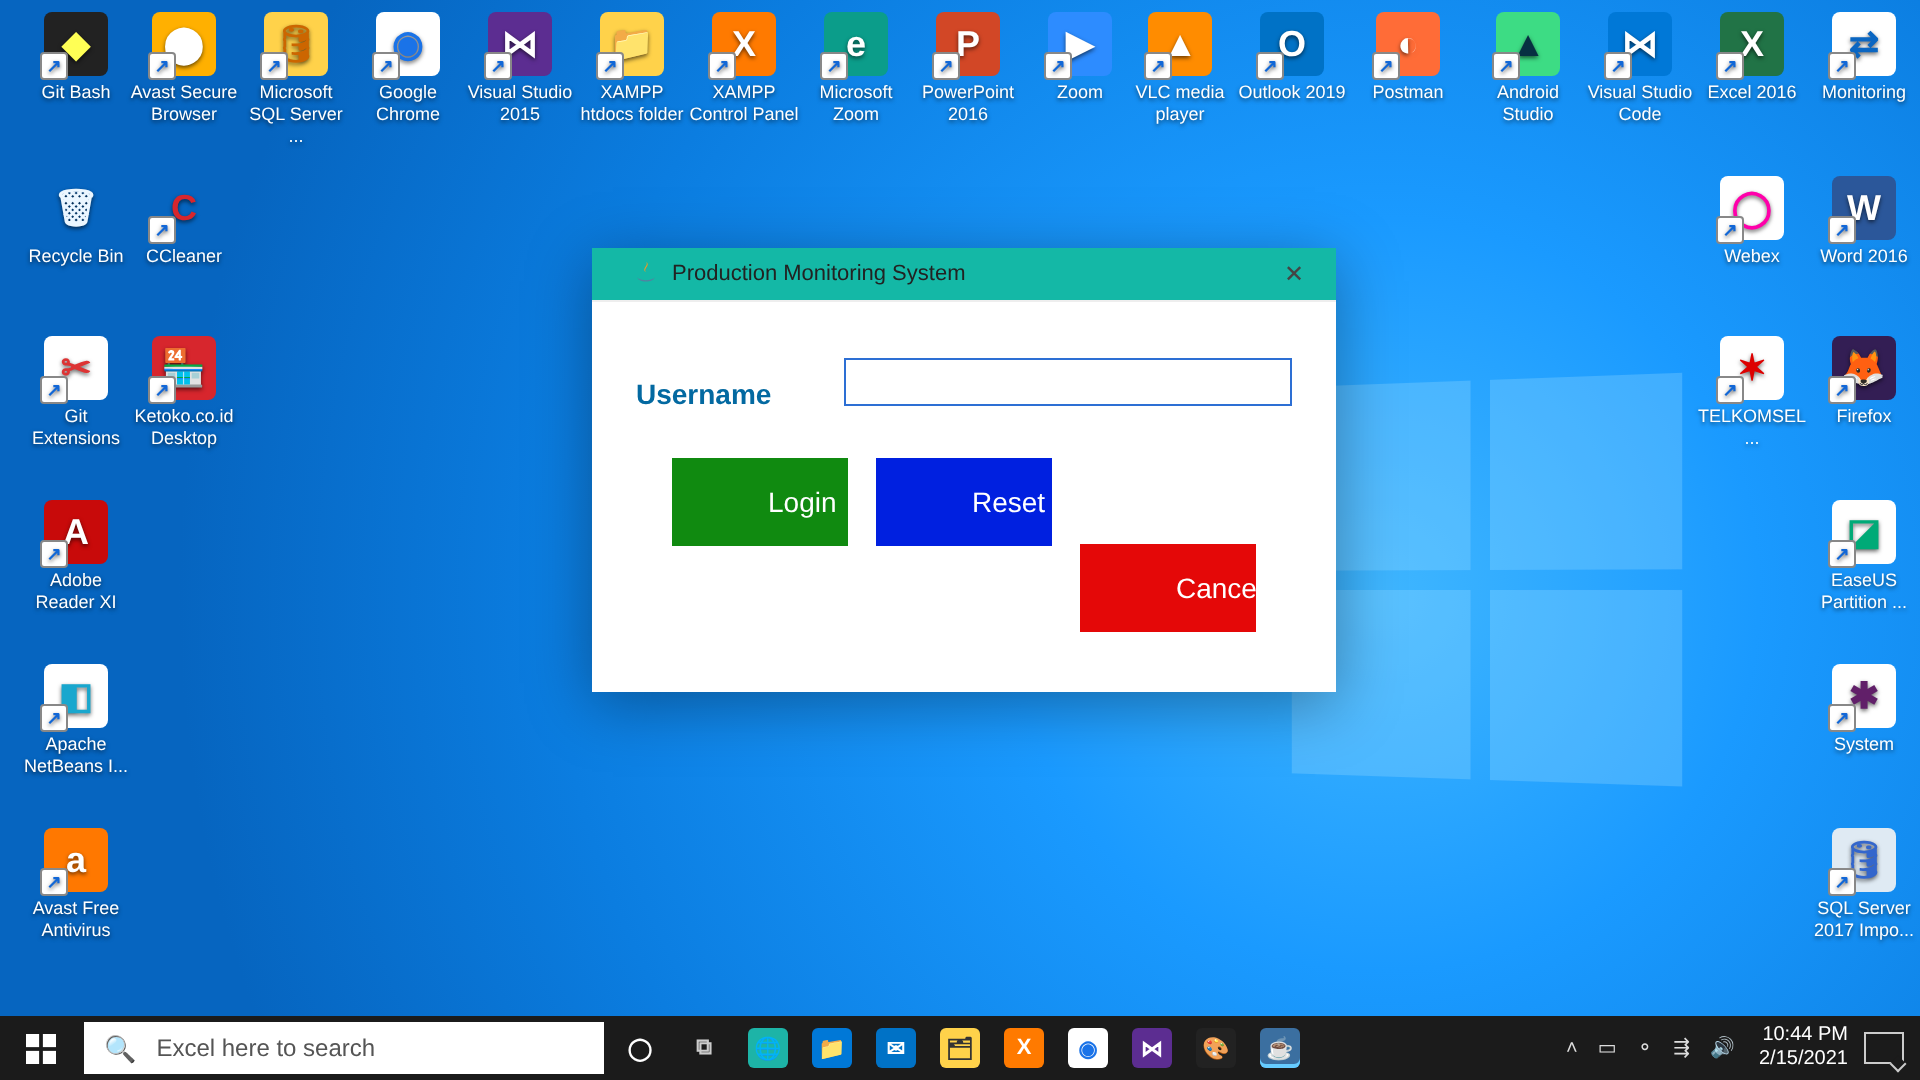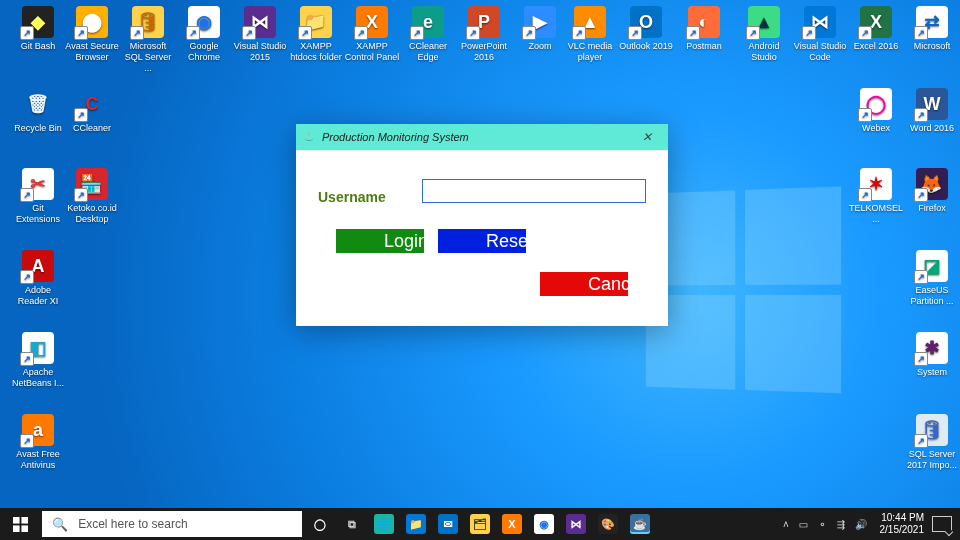--- a/index.html
+++ b/index.html
@@ -75,26 +75,25 @@
     left: 296px;
     top: 124px;
     width: 372px;
     background: #fff;
     box-shadow: 0 6px 30px rgba(0,0,0,.35);
   }
   .titlebar {
     height: 26px;
     display: flex;
     align-items: center;
-    padding: 0 4px 0 6px;
+    padding: 0 4px 0 20px;
     font-size: 11px;
     color: #222;
-    background: #5eead4;
+    background: #14b8a6;
     border-bottom: 1px solid #eee;
-    font-style: italic;
   }
   .titlebar .java-icon {
     width:14px; height:14px; margin-right:6px;
     display:inline-flex; align-items:center; justify-content:center;
     font-size:11px;
   }
   .titlebar .spacer { flex:1; }
   .titlebar .closebtn {
     width:34px; height:22px; line-height:22px; text-align:center;
     font-size:12px; color:#444;
@@ -109,34 +108,34 @@
     font-weight:bold;
     padding:8px 0 10px;
   }
   .formarea {
     padding: 26px 22px 30px;
   }
   .row {
     display:flex; align-items:center; margin-bottom:16px;
   }
   .row label {
-    width:104px; font-size:14px; font-weight:600; color:#4d7c0f;margin-top:12px;
+    width:104px; font-size:14px; font-weight:600; color:#0369a1;margin-top:12px;
   }
   .row input {
     flex:1; height:22px; border:1px solid #2d6fd4;
     padding:0 4px; font-size:12px;
   }
   .row.pwd input { border-color:#999; }
 
   .btnrow {
     display:flex; justify-content:center; gap:14px; margin-top:24px;
   }
   .btn {
-    width:88px; height:24px; color:#fff; border:none;
-    font-size:18px; font-family:inherit; cursor:pointer;padding-left:48px;
+    width:88px; height:44px; color:#fff; border:none;
+    font-size:14px; font-family:inherit; cursor:pointer;padding-left:48px;
   }
   .btn.login  { background:#108a10; }
   .btn.reset  { background:#0020e0; }
   .btn.cancel { background:#e40808;margin-top:43px; }
 
   
   .taskbar {
     position:absolute; left:0; bottom:0; width:960px; height:32px;
     background:#1b1b1b; display:flex; align-items:center; color:#fff;
   }
@@ -209,21 +208,21 @@
       <div class="dicon" style="left: 288px; top: 6px;">
         <div class="ibox" style="background: rgb(255, 210, 74); color: rgb(187, 85, 119);">📁<div class="shortcut-arrow">↗</div></div>
         <span class="lbl">XAMPP htdocs folder</span>
       </div>
       <div class="dicon" style="left: 344px; top: 6px;">
         <div class="ibox" style="background: rgb(255, 122, 0); color: rgb(255, 255, 255);">X<div class="shortcut-arrow">↗</div></div>
         <span class="lbl">XAMPP Control Panel</span>
       </div>
       <div class="dicon" style="left: 400px; top: 6px;">
         <div class="ibox" style="background: rgb(11, 157, 138); color: rgb(255, 255, 255);">e<div class="shortcut-arrow">↗</div></div>
-        <span class="lbl">CCleaner Edge</span>
+        <span class="lbl">Microsoft Zoom</span>
       </div>
       <div class="dicon" style="left: 456px; top: 6px;">
         <div class="ibox" style="background: rgb(210, 71, 38); color: rgb(255, 255, 255);">P<div class="shortcut-arrow">↗</div></div>
         <span class="lbl">PowerPoint 2016</span>
       </div>
       <div class="dicon" style="left: 512px; top: 6px;">
         <div class="ibox" style="background: rgb(45, 140, 255); color: rgb(255, 255, 255);">▶<div class="shortcut-arrow">↗</div></div>
         <span class="lbl">Zoom</span>
       </div>
       <div class="dicon" style="left: 562px; top: 6px;">
@@ -245,21 +244,21 @@
       <div class="dicon" style="left: 792px; top: 6px;">
         <div class="ibox" style="background: rgb(0, 120, 215); color: rgb(255, 255, 255);">⋈<div class="shortcut-arrow">↗</div></div>
         <span class="lbl">Visual Studio Code</span>
       </div>
       <div class="dicon" style="left: 848px; top: 6px;">
         <div class="ibox" style="background: rgb(33, 115, 70); color: rgb(255, 255, 255);">X<div class="shortcut-arrow">↗</div></div>
         <span class="lbl">Excel 2016</span>
       </div>
       <div class="dicon" style="left: 904px; top: 6px;">
         <div class="ibox" style="background: rgb(255, 255, 255); color: rgb(10, 102, 194);">⇄<div class="shortcut-arrow">↗</div></div>
-        <span class="lbl">Microsoft</span>
+        <span class="lbl">Monitoring</span>
       </div>
       <div class="dicon" style="left: 10px; top: 88px;">
         <div class="ibox" style="background: transparent; color: rgb(234, 246, 255);">🗑</div>
         <span class="lbl">Recycle Bin</span>
       </div>
       <div class="dicon" style="left: 64px; top: 88px;">
         <div class="ibox" style="background: transparent; color: rgb(215, 38, 45);">C<div class="shortcut-arrow">↗</div></div>
         <span class="lbl">CCleaner</span>
       </div>
       <div class="dicon" style="left: 848px; top: 88px;">

